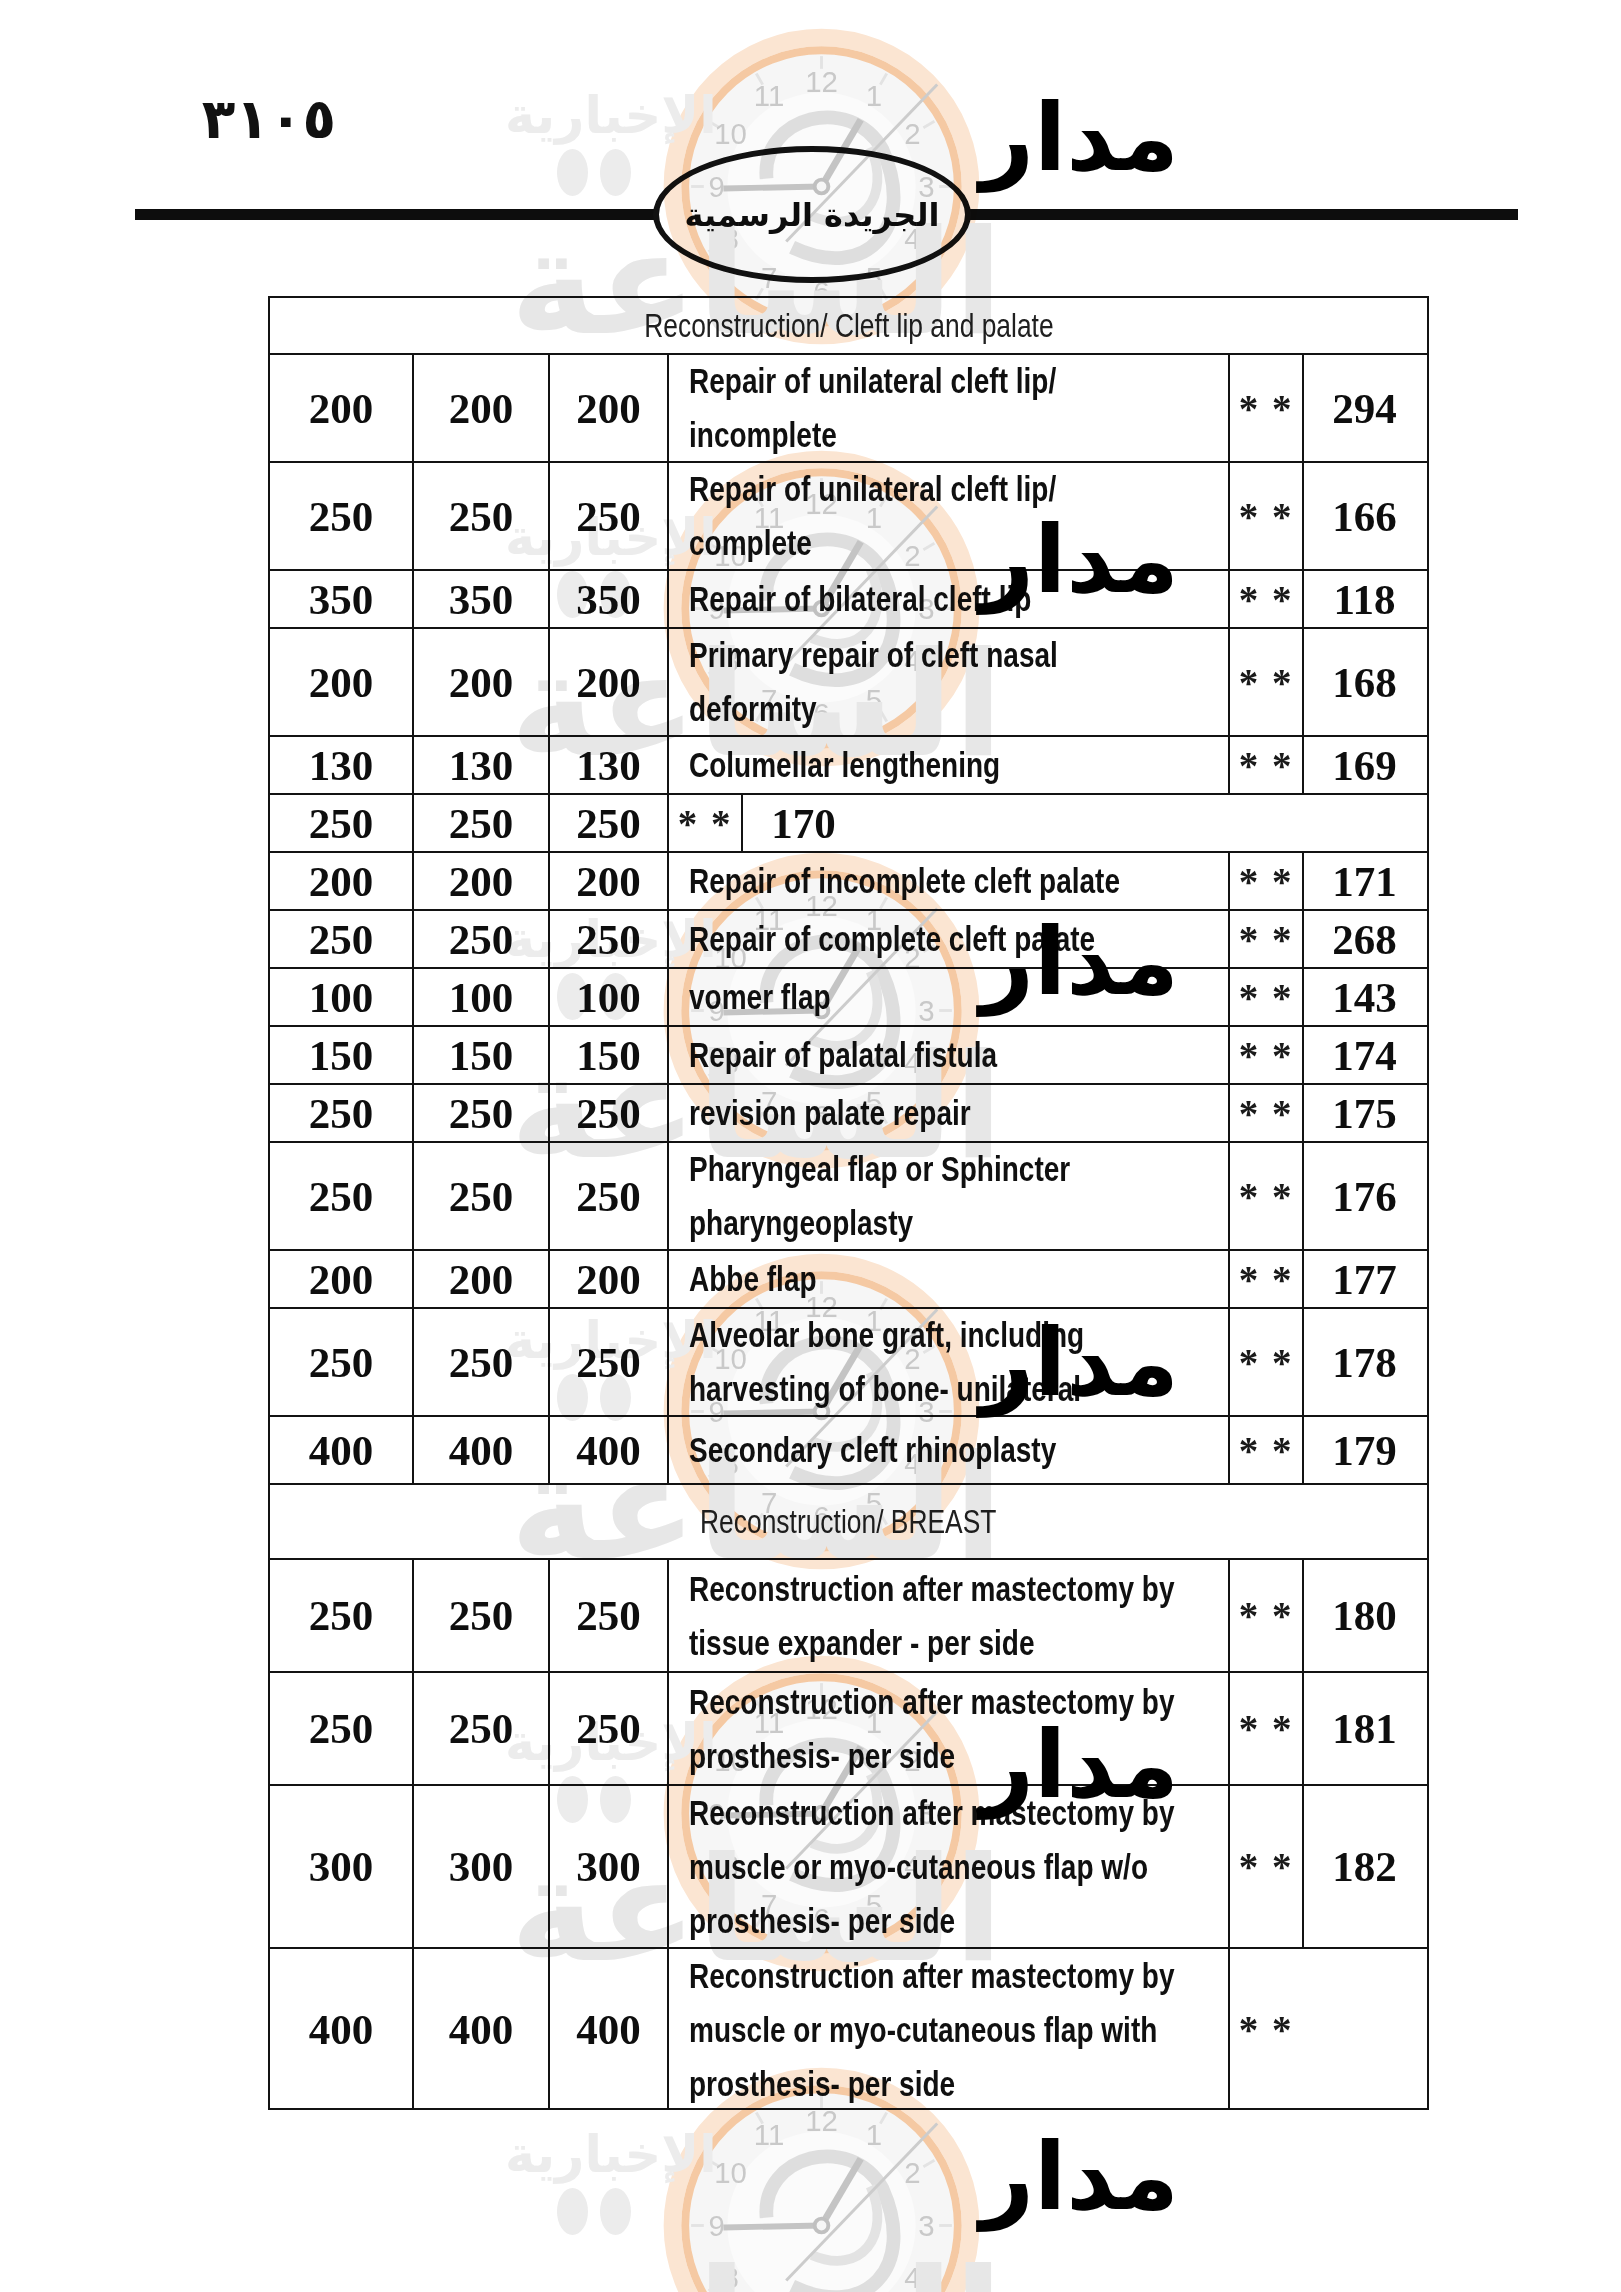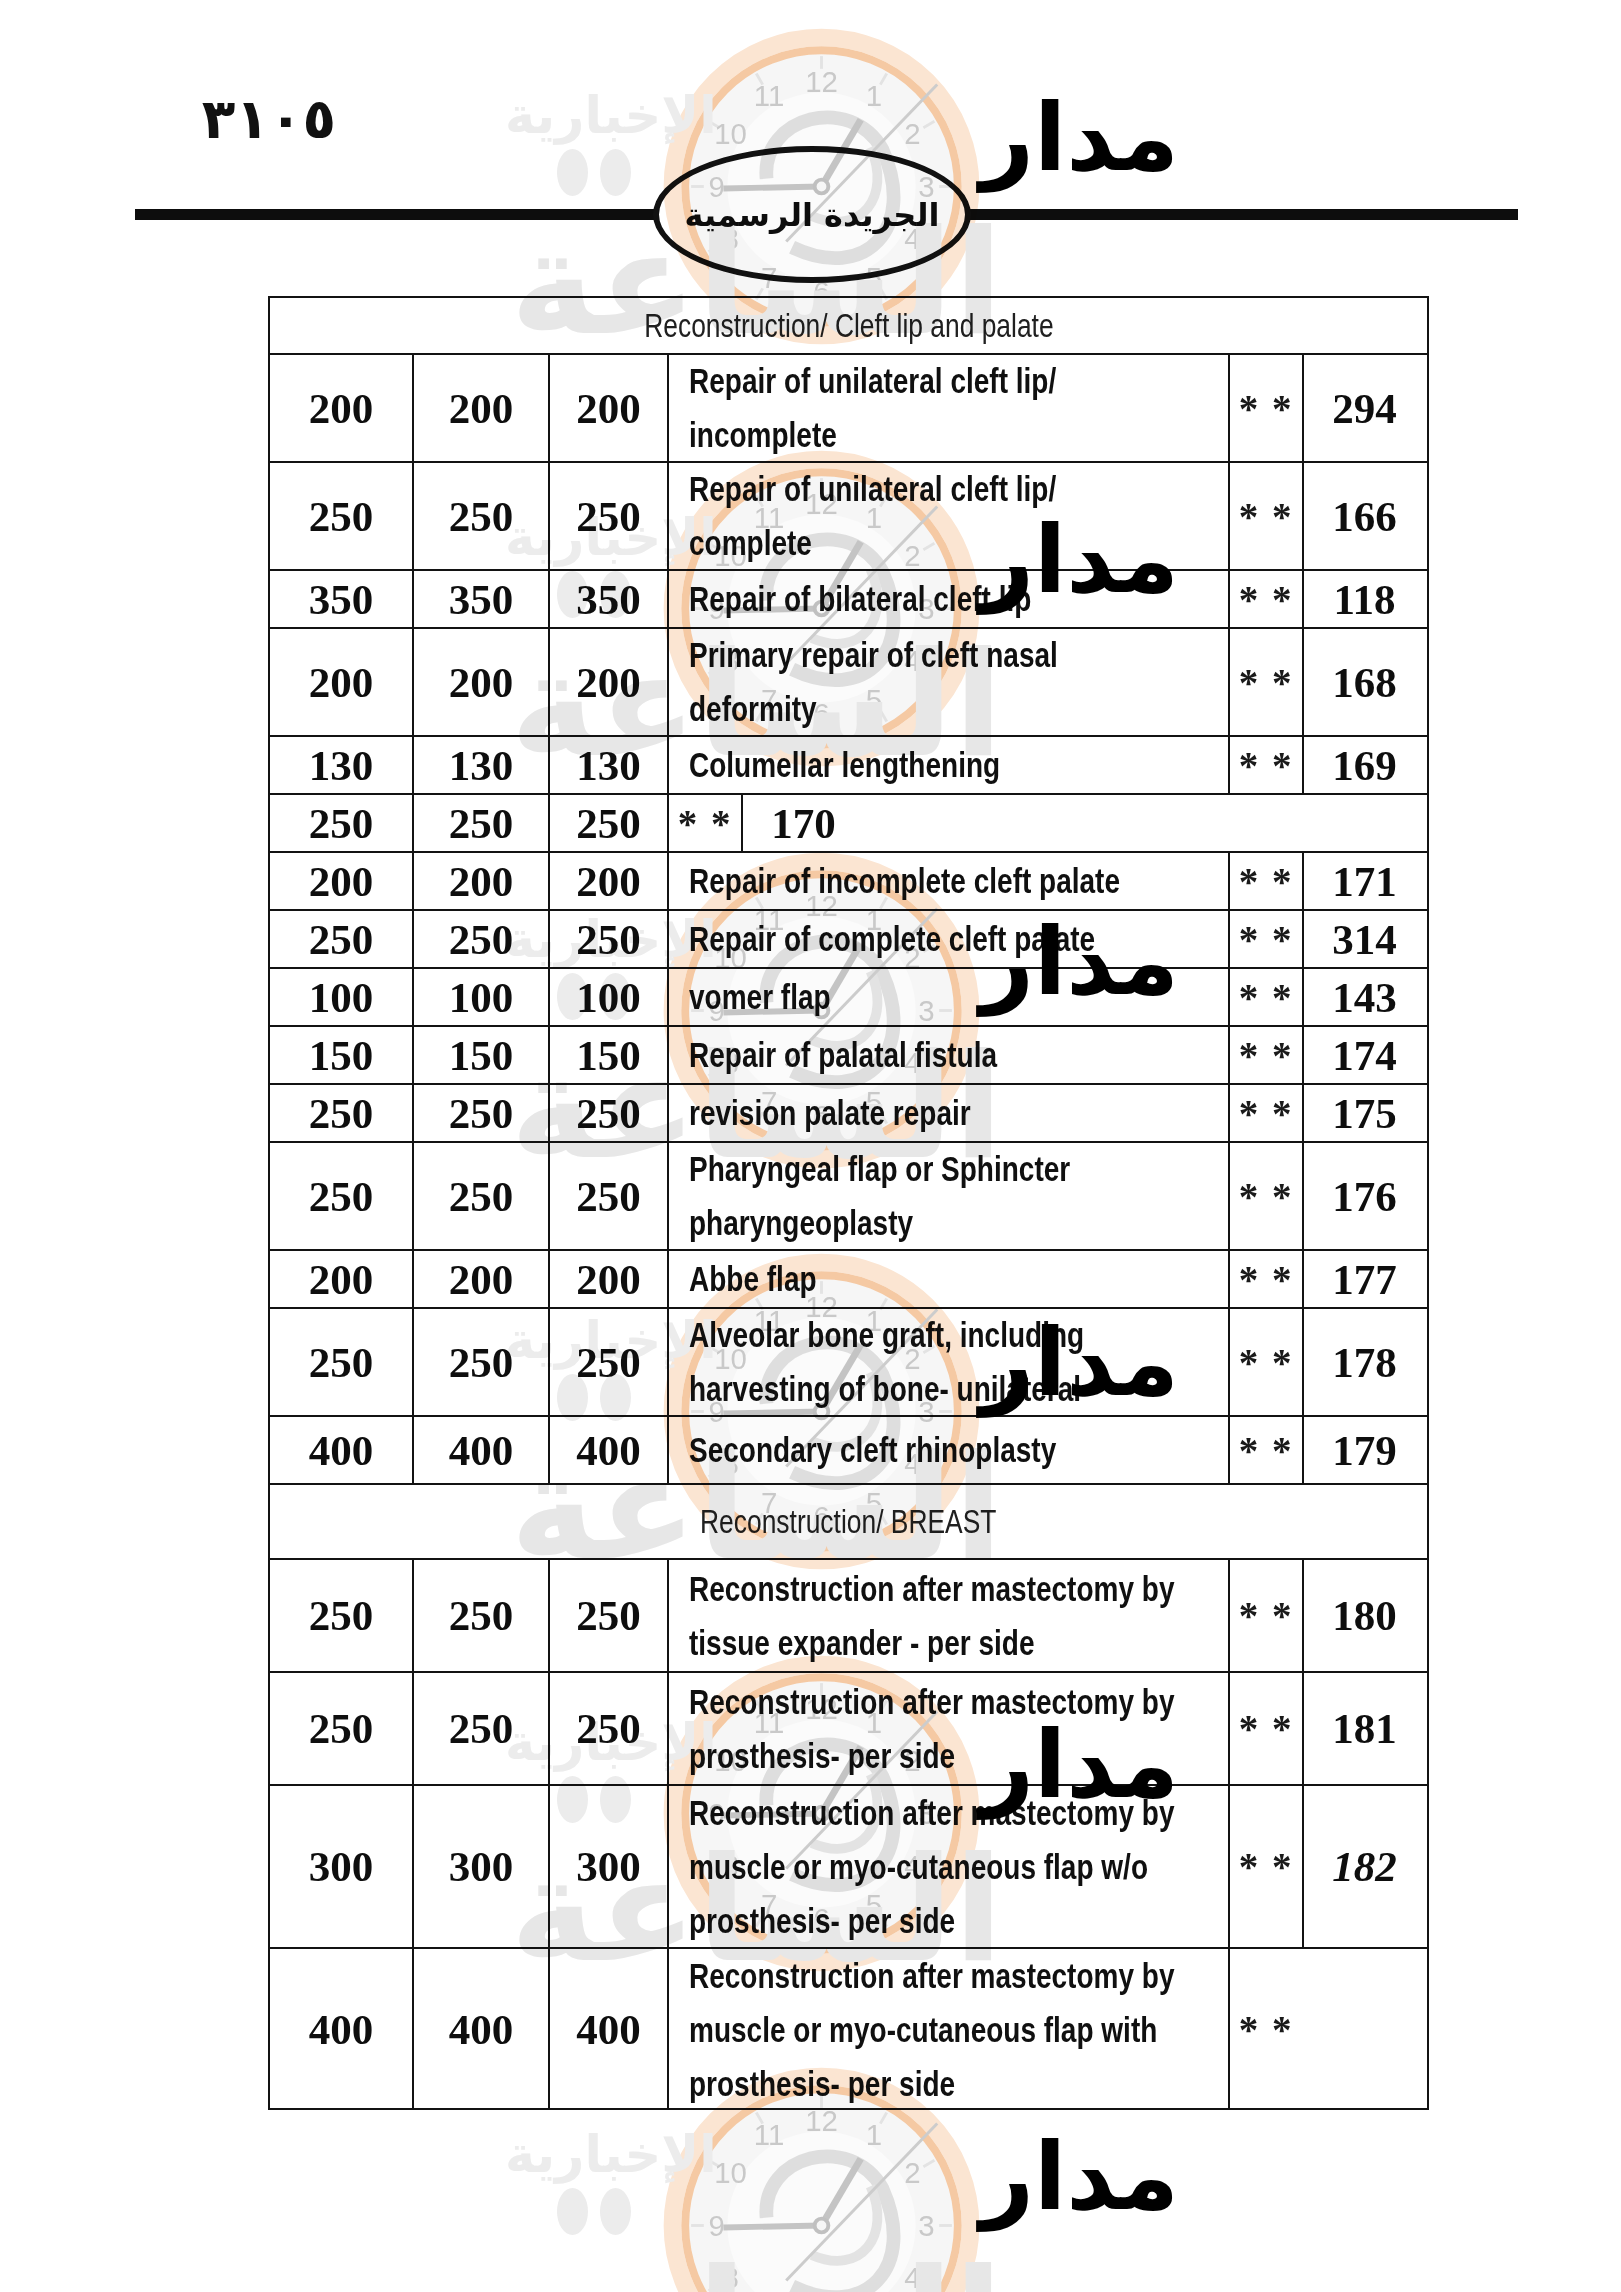--- a/index.html
+++ b/index.html
@@ -146,21 +146,21 @@
       <div class="t-row" style="height: 58px;">
         <div class="t-cell fee-cell" style="width: 142px; flex: 0 0 auto;">250</div>
         <div class="t-cell fee-cell" style="width: 136px; flex: 0 0 auto;">250</div>
         <div class="t-cell fee-cell" style="width: 119px; flex: 0 0 auto;">250</div>
         <div class="t-cell desc-cell" style="width: 561px; flex: 0 0 auto;">
           <div>
             <div class="desc-line">Repair of complete cleft palate</div>
           </div>
         </div>
         <div class="t-cell flag-cell" style="width: 74px; flex: 0 0 auto;">* *</div>
-        <div class="t-cell code-cell" style="width: 123px; flex: 0 0 auto;">314</div>
+        <div class="t-cell code-cell" style="width: 123px; flex: 0 0 auto;">268</div>
       </div>
       <div class="t-row" style="height: 58px;">
         <div class="t-cell fee-cell" style="width: 142px; flex: 0 0 auto;">100</div>
         <div class="t-cell fee-cell" style="width: 136px; flex: 0 0 auto;">100</div>
         <div class="t-cell fee-cell" style="width: 119px; flex: 0 0 auto;">100</div>
         <div class="t-cell desc-cell" style="width: 561px; flex: 0 0 auto;">
           <div>
             <div class="desc-line">vomer flap</div>
           </div>
         </div>
@@ -275,21 +275,21 @@
         <div class="t-cell fee-cell" style="width: 136px; flex: 0 0 auto;">300</div>
         <div class="t-cell fee-cell" style="width: 119px; flex: 0 0 auto;">300</div>
         <div class="t-cell desc-cell" style="width: 561px; flex: 0 0 auto;">
           <div>
             <div class="desc-line">Reconstruction after mastectomy by</div>
             <div class="desc-line">muscle or myo-cutaneous flap w/o</div>
             <div class="desc-line">prosthesis- per side</div>
           </div>
         </div>
         <div class="t-cell flag-cell" style="width: 74px; flex: 0 0 auto;">* *</div>
-        <div class="t-cell code-cell" style="width: 123px; flex: 0 0 auto; font-style: italic;">182</div>
+        <div class="t-cell code-cell" style="width: 123px; flex: 0 0 auto;">182</div>
       </div>
       <div class="t-row" style="height: 163px;">
         <div class="t-cell fee-cell" style="width: 142px; flex: 0 0 auto;">400</div>
         <div class="t-cell fee-cell" style="width: 136px; flex: 0 0 auto;">400</div>
         <div class="t-cell fee-cell" style="width: 119px; flex: 0 0 auto;">400</div>
         <div class="t-cell desc-cell" style="width: 561px; flex: 0 0 auto;">
           <div>
             <div class="desc-line">Reconstruction after mastectomy by</div>
             <div class="desc-line">muscle or myo-cutaneous flap with</div>
             <div class="desc-line">prosthesis- per side</div>

